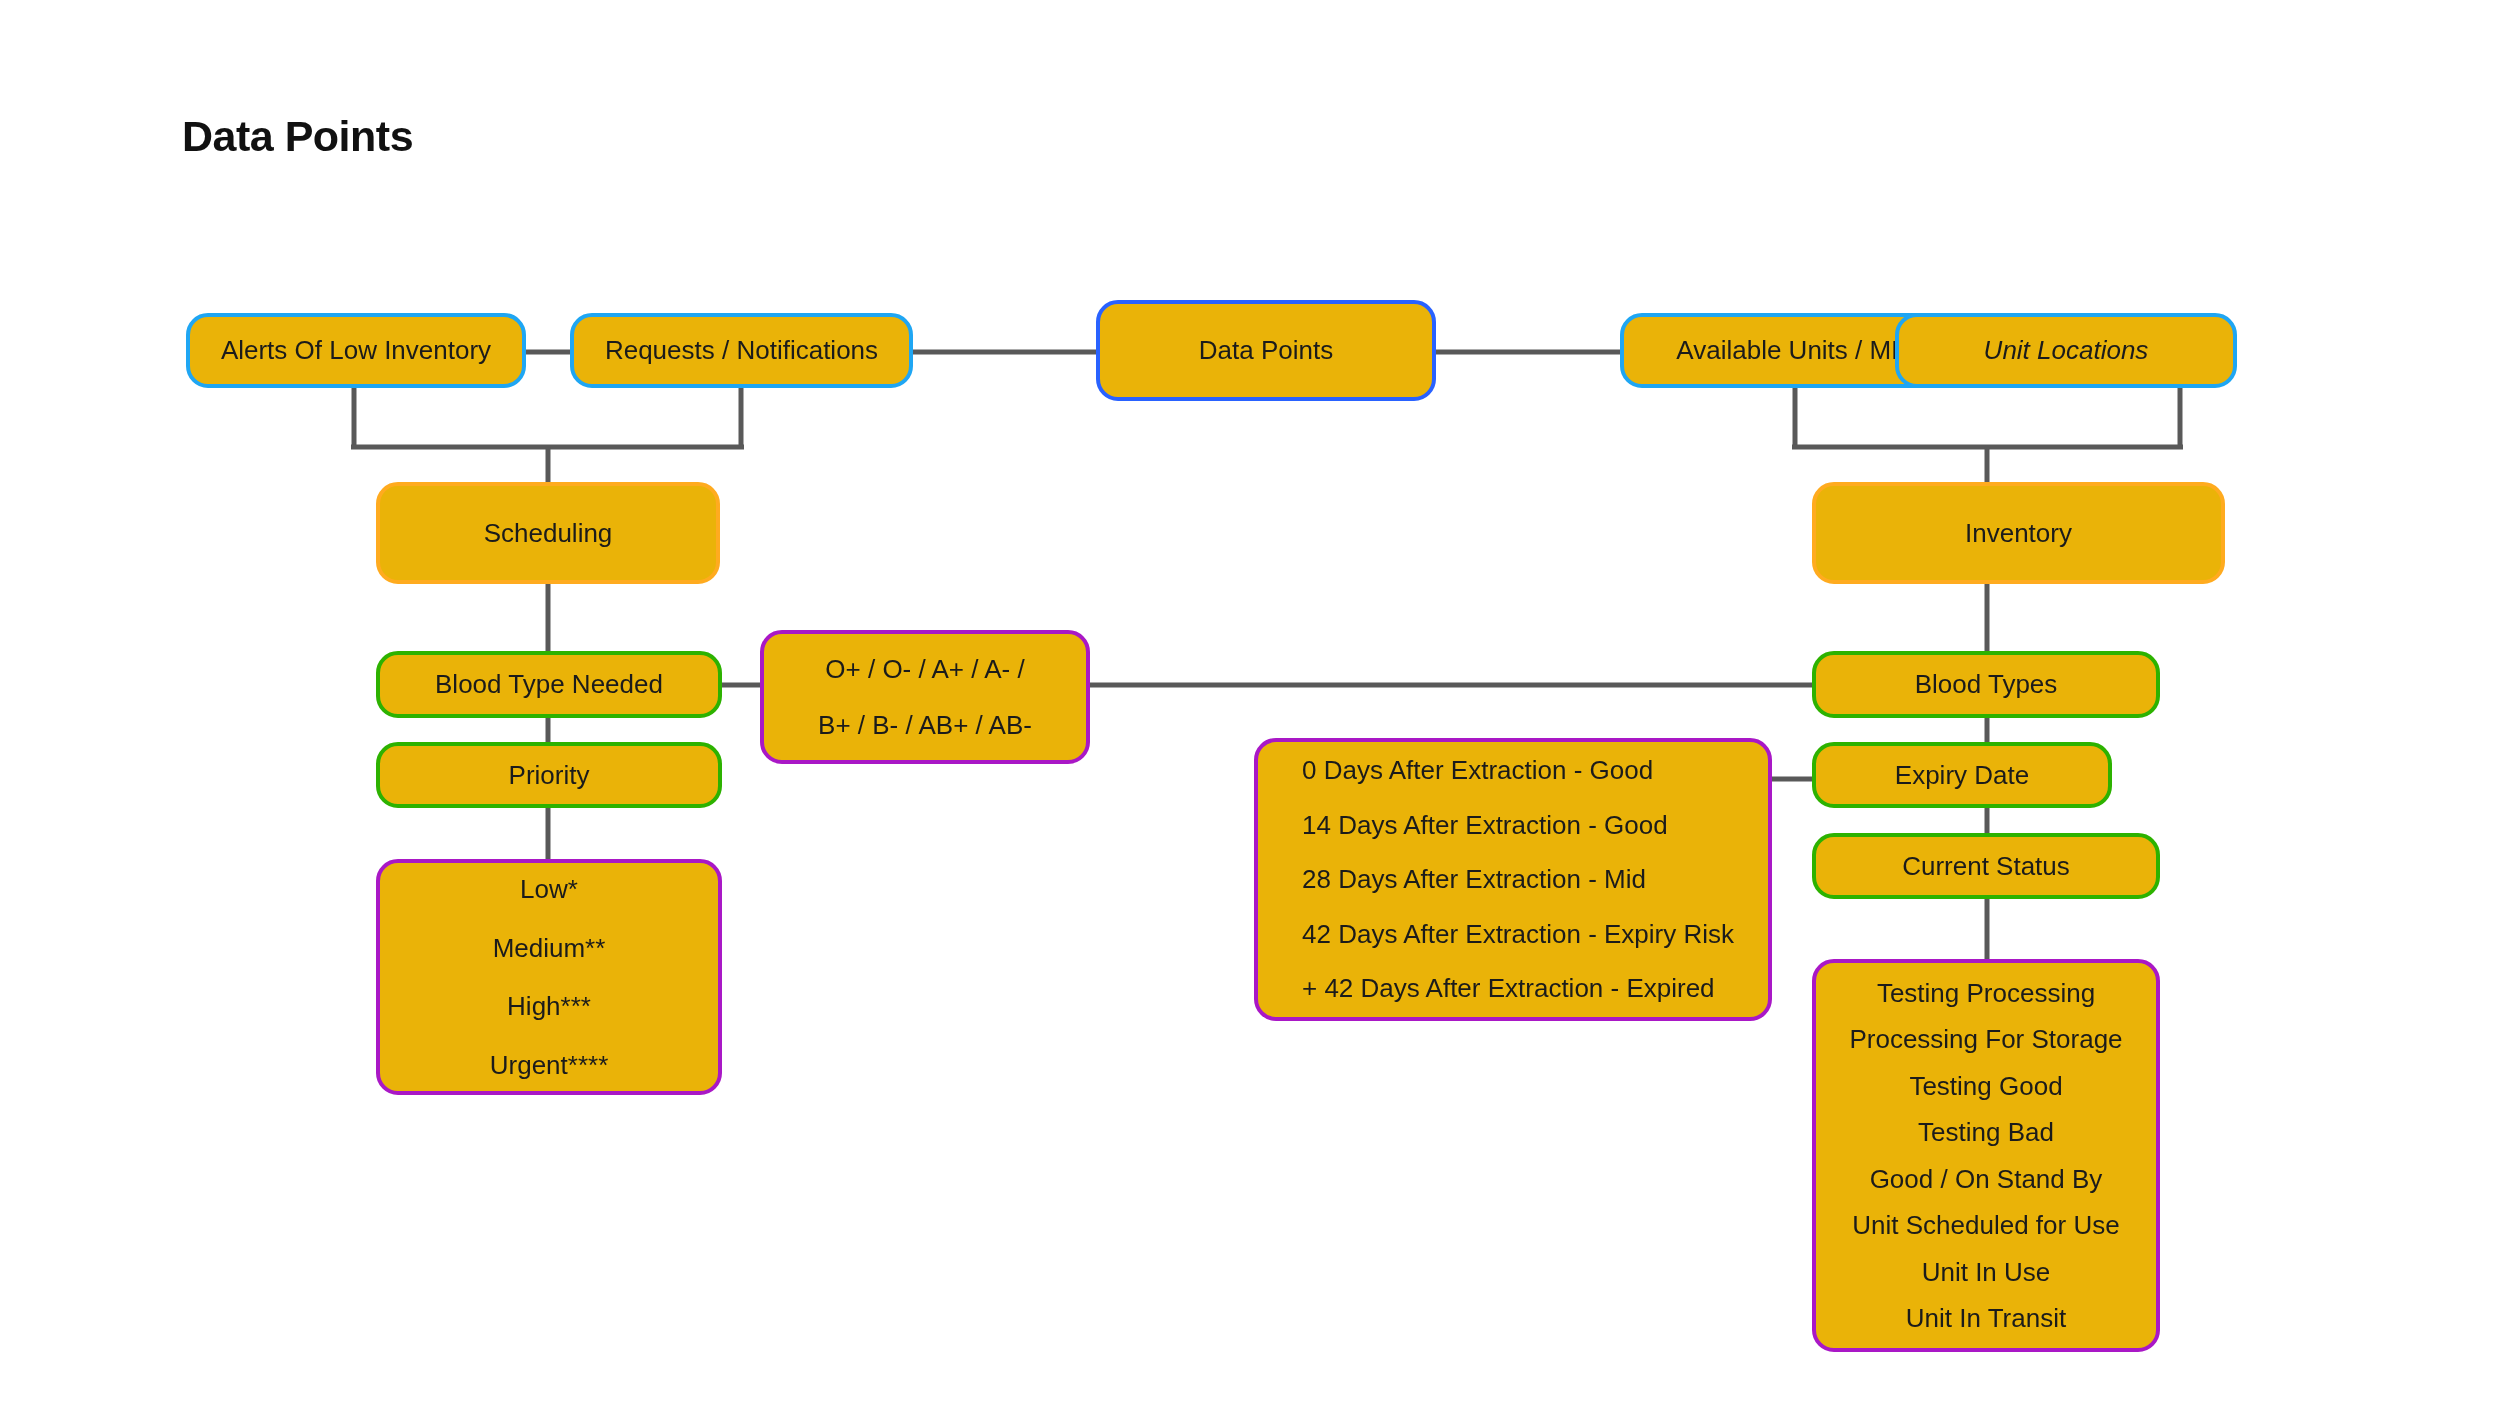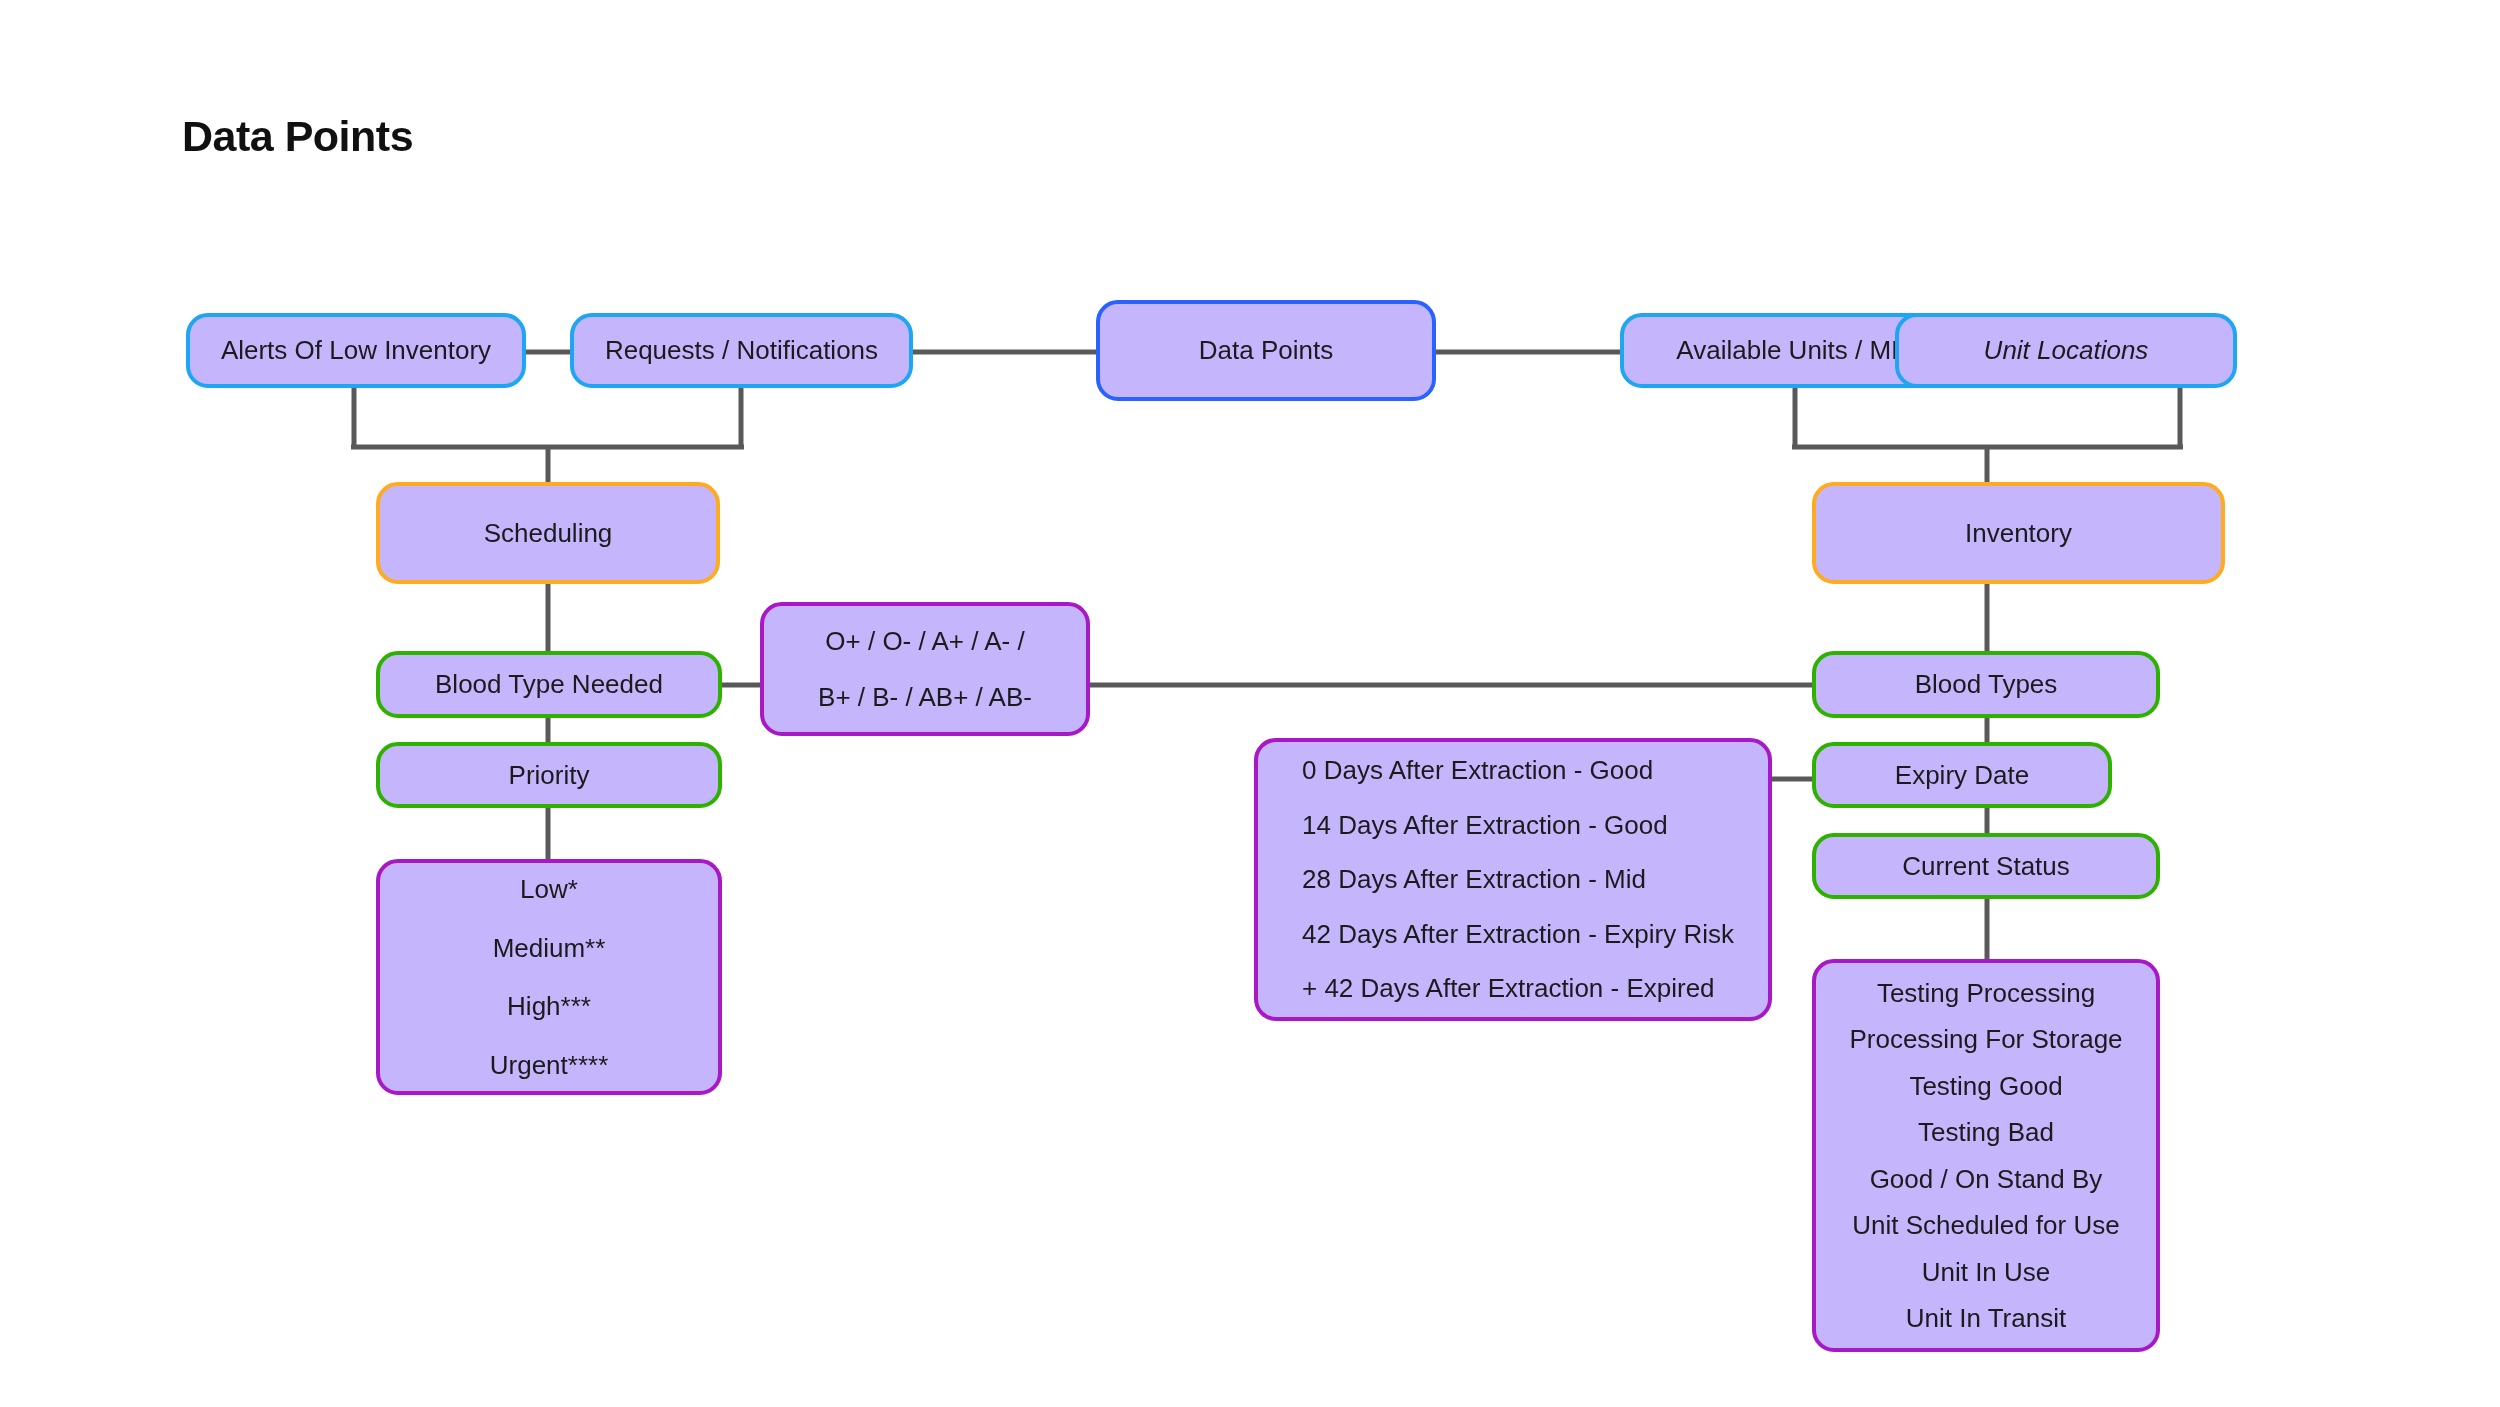--- a/index.html
+++ b/index.html
@@ -38,21 +38,21 @@
     position: absolute;
     left: 0; top: 0;
     width: 2500px;
     height: 1407px;
     pointer-events: none;
   }
 
   .node {
     position: absolute;
     box-sizing: border-box;
-    background: #c4b5fd;
+    background: #eab308;
     border-style: solid;
     border-width: 4px;
     border-radius: 22px;
     display: flex;
     flex-direction: column;
     align-items: center;
     justify-content: center;
     text-align: center;
     font-size: 26px;
     line-height: 1.25;
@@ -165,21 +165,21 @@
     <span class="label">Priority</span>
   </div>
 
   <div class="node c-purple list-node" id="node-priority-list" style="left:376px; top:859px; width:346px; height:236px;text-align:right;">
     <span class="row">Low*</span>
     <span class="row">Medium**</span>
     <span class="row">High***</span>
     <span class="row">Urgent****</span>
   </div>
 
-  <div class="node c-purple list-node" id="node-blood-types-list" style="left:760px; top:602px; width:330px; height:134px;">
+  <div class="node c-purple list-node" id="node-blood-types-list" style="left:760px; top:630px; width:330px; height:134px;">
     <span class="row">O+ / O- / A+ / A- /</span>
     <span class="row">B+ / B- / AB+ / AB-</span>
   </div>
 
   <div class="node c-purple list-node" id="node-expiry-list" style="left:1254px; top:738px; width:518px; height:283px;">
     <span class="row">0 Days After Extraction - Good</span>
     <span class="row">14 Days After Extraction - Good</span>
     <span class="row">28 Days After Extraction - Mid</span>
     <span class="row">42 Days After Extraction - Expiry Risk</span>
     <span class="row">+ 42 Days After Extraction - Expired</span>

